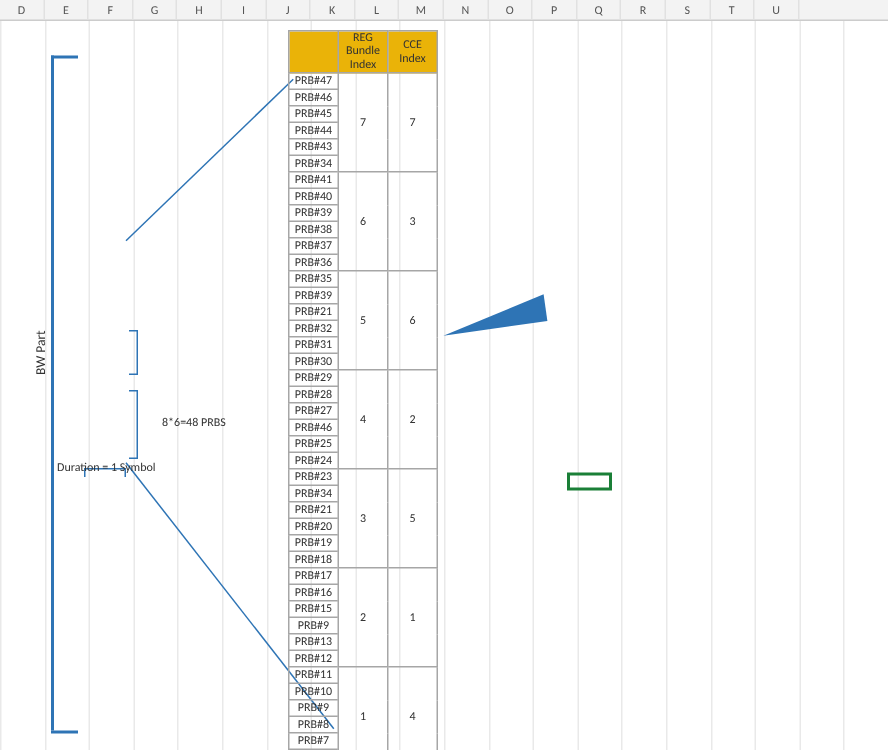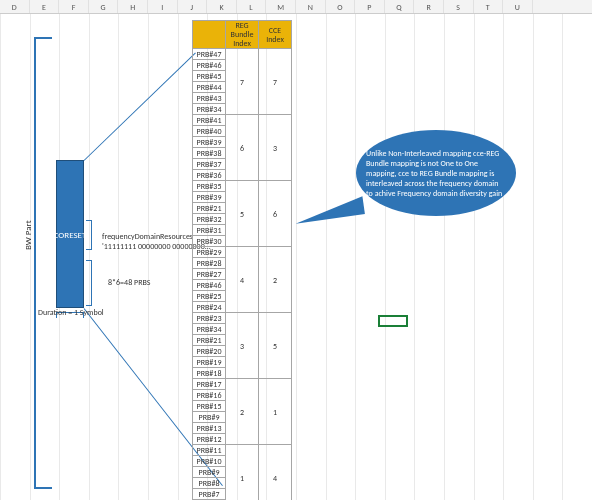--- a/index.html
+++ b/index.html
@@ -98,32 +98,25 @@
       <div class="vgrid" style="left: 503.2px;"></div>
       <div class="vgrid" style="left: 532.8px;"></div>
       <div class="vgrid" style="left: 562.4px;"></div>
     </div>
 
   <div class="brace top" style="left:34px; top:37px; width:18px;"></div>
   <div class="brace vline" style="left:34px; top:37px; height:450px;"></div>
   <div class="brace bot" style="left:34px; top:487px; width:18px;"></div>
   <div class="bwpart">BW Part</div>
 
-  <div class="coreset" style="left:56px; top:160px; width:28px; height:148px;">
-    <span>CORESET</span>
-  </div>
 
   <div class="conn" style="left:84px; top:160px; width:155px; transform: rotate(-44deg);"></div>
   <div class="conn" style="left:84px; top:308px; width:225px; transform: rotate(52deg);"></div>
 
   <div class="prbsbr" style="left:86px; top:220px; height:30px;"></div>
-  <div class="lbl" style="left:102px; top:232px; width:120px;">
-    <div>frequencyDomainResources</div>
-    <div>'11111111 00000000 00000000...</div>
-  </div>
 
   <div class="prbsbr" style="left:86px; top:260px; height:46px;"></div>
   <div class="lbl" style="left:96px; top:278px;margin-left:12px;">8*6=48 PRBS</div>
 
   <div class="durbr" style="left:56px; top:312px; width:28px;"></div>
   <div class="lbl" style="left:38px; top:308px;">Duration = 1 Symbol</div>
 
   <table class="tbl" id="prbtbl" style="left:192px; top:20px;">
     <thead>
       <tr>
@@ -270,19 +263,16 @@
         <tr>
           <td class="prb">PRB#7</td>
         </tr>
         <tr>
           <td class="prb">PRB#6</td>
         </tr>
       </tbody>
   </table>
 
   <div class="bubble-tail" style="left:294px; top:201px; transform: rotate(-8deg);"></div>
-  <div class="bubble" style="left:356px; top:130px;">
-    <span>Unlike Non-Interleaved mapping cce-REG Bundle mapping is not One to One mapping, cce to REG Bundle mapping is interleaved across the frequency domain to  achive Frequency domain diversity gain</span>
-  </div>
 
   <div class="selcell" style="left:378px; top:315px;"></div>
 
 </div>
 
 </body></html>

